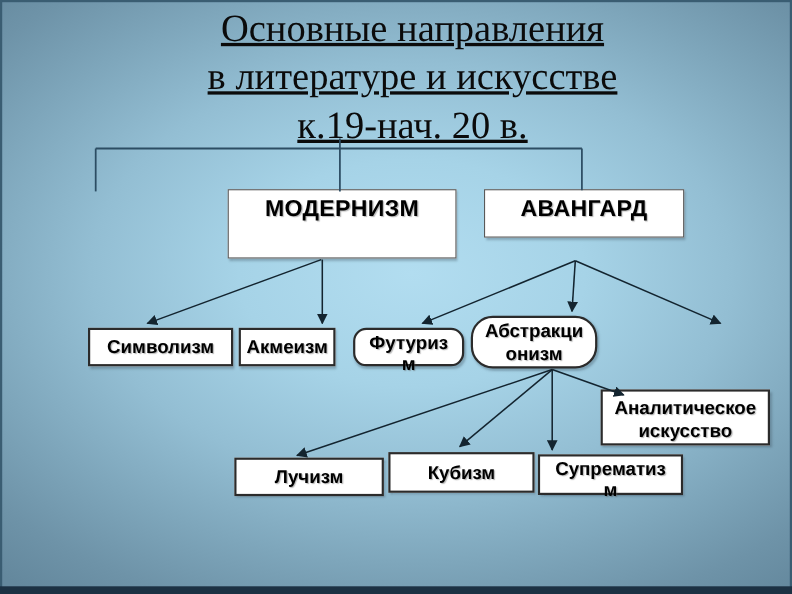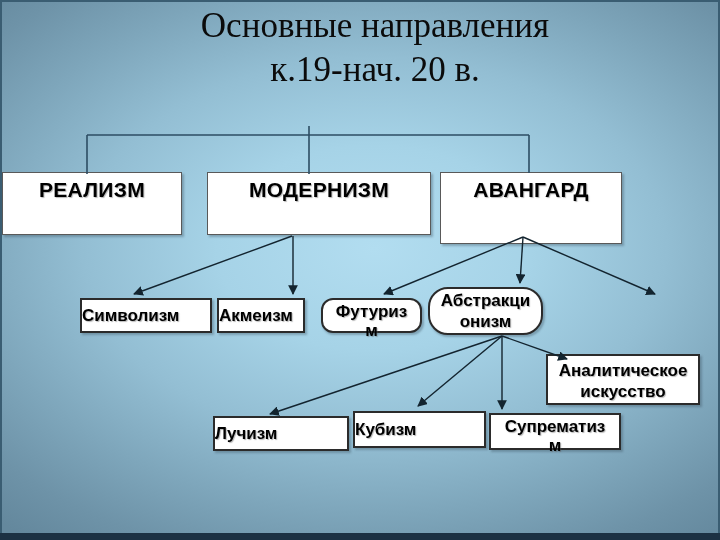--- a/index.html
+++ b/index.html
@@ -13,58 +13,56 @@
   .edge{position:absolute;background:#3a5d72;z-index:4;}
   #edge-top{left:0;top:0;width:720px;height:2px;}
   #edge-left{left:0;top:0;width:2px;height:540px;}
   #edge-right{left:718px;top:0;width:2px;height:540px;}
   #edge-bottom{left:0;top:533px;width:720px;height:7px;background:#1c3143;}
 
   #title{
     position:absolute;left:30px;top:4px;width:690px;z-index:1;
     text-align:center;color:#0b0b0b;
     font-family:"Liberation Serif","DejaVu Serif",serif;
-    font-size:35px;line-height:44px;font-weight:normal;
+    font-size:35px;line-height:44px;font-weight:normal;text-decoration:underline;
   }
   #title .tline{display:block;}
 
   .node{
     position:absolute;box-sizing:border-box;background:#ffffff;
     border:2px solid #2b2b2b;color:#000;font-weight:bold;text-align:center;
     z-index:1;box-shadow:1.5px 2px 2px rgba(55,75,90,0.35);
     text-shadow:1px 1px 1px rgba(95,95,95,0.45);
   }
   .lvl1{border:1px solid #595959;font-size:21px;padding-top:5px;letter-spacing:0.3px;}
   .sm{font-size:17px;}
-  .centered{display:flex;align-items:center;}
+  .centered{display:flex;align-items:center;justify-content:center;}
   .toplines{padding-top:2px;}
   .line{display:block;line-height:19px;}
   .line2x{display:block;line-height:21px;}
   #node-abstrakcionizm{padding-top:1px;border-radius:20px;}
   #node-analiticheskoe{padding-top:4px;}
 
   #connectors{position:absolute;left:0;top:0;z-index:2;pointer-events:none;}
 </style>
 </head>
 <body>
 
 <div id="slide">
 
   <div id="title">
     <span class="tline">Основные направления</span>
+    <span class="tline">в литературе и искусстве</span>
     <span class="tline">к.19-нач. 20 в.</span>
   </div>
 
-  <div class="node lvl1" id="node-realizm" style="left:2px;top:172px;width:180px;height:63px;">
-    <span>РЕАЛИЗМ</span>
-  </div>
-  <div class="node lvl1" id="node-modernizm" style="left:207px;top:172px;width:224px;height:63px;">
+  <div class="node lvl1" id="node-modernizm" style="left:207px;top:172px;width:208px;height:63px;">
     <span>МОДЕРНИЗМ</span>
   </div>
-  <div class="node lvl1" id="node-avangard" style="left:440px;top:172px;width:182px;height:72px;">
+  <div class="node lvl1" id="node-avangard" style="left:440px;top:172px;width:182px;height:44px;">
     <span>АВАНГАРД</span>
   </div>
 
   <div class="node sm centered" id="node-simvolizm" style="left:80px;top:298px;width:132px;height:35px;">
     <span>Символизм</span>
   </div>
   <div class="node sm centered" id="node-akmeizm" style="left:217px;top:298px;width:88px;height:35px;">
     <span>Акмеизм</span>
   </div>
   <div class="node sm toplines" id="node-futurizm" style="left:321px;top:298px;width:101px;height:35px;border-radius:12px;">

